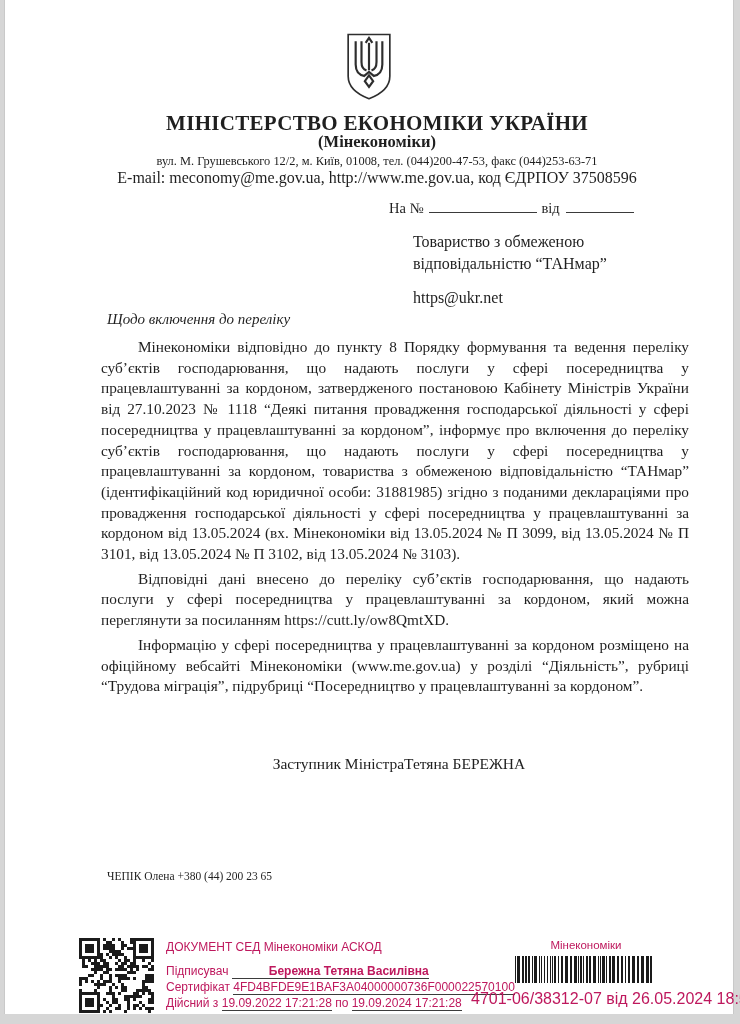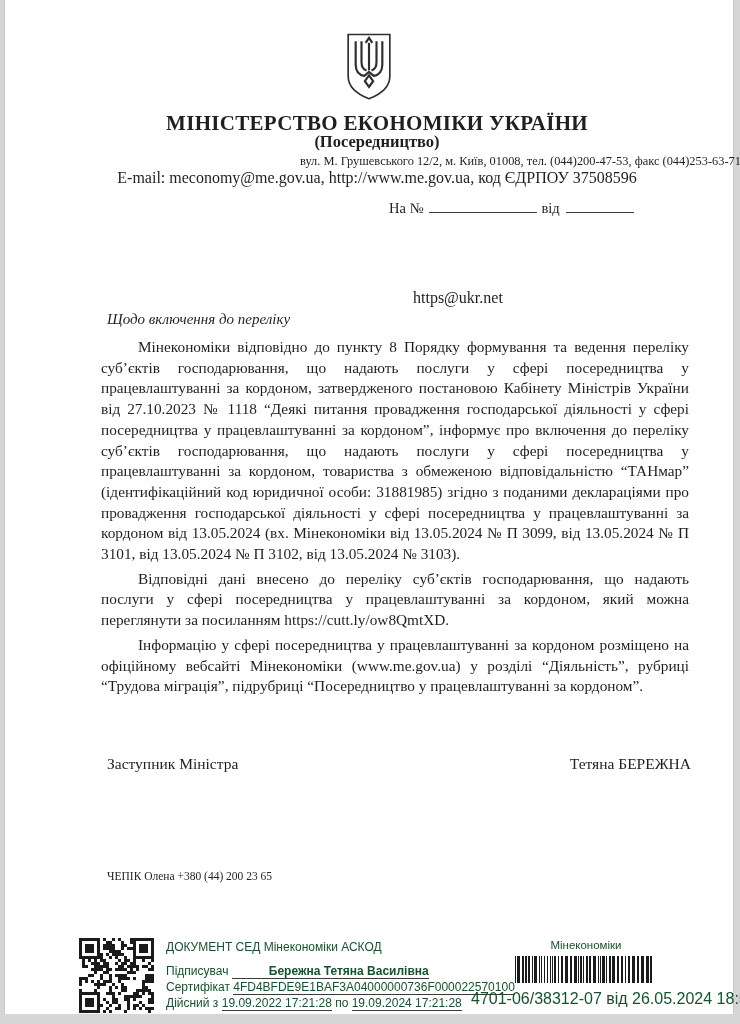--- a/index.html
+++ b/index.html
@@ -12,46 +12,46 @@
   .page{
     position:absolute;left:4px;top:0;right:6px;bottom:10px;
     background:#ffffff;border-left:1px solid #c9c9c9;border-right:1px solid #c9c9c9;
   }
   
   .emblem{position:absolute;top:28px;left:0;right:0;text-align:center;}
   .emblem svg{width:50px;height:78px;display:inline-block;}
   .hdr{position:absolute;left:0;right:0;text-align:center;transform:translateX(8px);}
   .hdr-title{top:111px;font-weight:bold;font-size:21px;letter-spacing:.3px;}
   .hdr-short{top:132px;font-weight:bold;font-size:16.5px;}
-  .hdr-addr{top:154px;font-size:12.4px;text-align:right;}
+  .hdr-addr{top:154px;font-size:12.4px;}
   .hdr-email{top:169px;font-size:16px;}
   
   .ref-line{position:absolute;left:384px;top:199px;font-size:14.5px;white-space:nowrap;}
   .blank{display:inline-block;border-bottom:1px solid #3a3a3a;height:13px;vertical-align:baseline;}
   .blank.b1{width:108px;margin:0 4px 0 6px;}
   .blank.b2{width:68px;margin-left:6px;}
   
   .recipient{position:absolute;left:408px;top:231px;font-size:16px;line-height:22px;}
   .recipient-email{position:absolute;left:408px;top:289px;font-size:16px;}
   
   .subject{position:absolute;left:102px;top:311px;font-style:italic;font-size:15px;}
   
   .body-text{
     position:absolute;left:92px;right:40px;top:333px;
     font-size:15.3px;line-height:20.7px;text-align:justify;
   }
   .body-text p{margin:4px;text-indent:37px;}
   
   .sig-row{
     position:absolute;left:102px;right:42px;top:755px;
-    display:flex;justify-content:space-between;font-size:15.5px;
+    display:flex;justify-content:center;font-size:15.5px;
   }
   .contact-line{position:absolute;left:102px;top:870px;font-size:11.5px;}
   
-  .footer{font-family:"Liberation Sans","DejaVu Sans",sans-serif;color:#14532d;}
+  .footer{font-family:"Liberation Sans","DejaVu Sans",sans-serif;color:#be185d;}
   .qr{position:absolute;left:74px;top:938px;width:75px;height:75px;}
   .doc-info{position:absolute;left:161px;top:939px;font-size:12px;line-height:16px;}
   .doc-info .sys{margin-bottom:8px;}
   .doc-info .uline{border-bottom:1px solid #3b3b3b;}
   .doc-info .signer-name{font-weight:bold;padding-left:37px;}
   .stamp{position:absolute;left:466px;top:939px;width:230px;text-align:center;}
   .stamp .org{font-size:11.5px;margin-bottom:5px;}
   .stamp .barcode{width:142px;height:27px;margin:0 auto;}
   .stamp .reg{font-size:16px;margin-top:7px;white-space:nowrap;}
 </style>
@@ -70,28 +70,32 @@
         <path d="M39 11 V36 C39 42 37 45 33 46"></path>
         <path d="M30 13 V46"></path>
         <path d="M26 13 L30 7 L34 13"></path>
         <path d="M24 53 L30 48 L36 53"></path>
         <path d="M30 52 L35 59 L30 66 L25 59 Z"></path>
       </g>
     </svg>
   </div>
 
   <div class="hdr hdr-title">МІНІСТЕРСТВО ЕКОНОМІКИ УКРАЇНИ</div>
-  <div class="hdr hdr-short">(Посередництво)</div>
+  <div class="hdr hdr-short">(Мінекономіки)</div>
   <div class="hdr hdr-addr">вул. М. Грушевського 12/2,  м. Київ, 01008, тел. (044)200-47-53, факс (044)253-63-71</div>
   <div class="hdr hdr-email">E-mail: meconomy@me.gov.ua, http://www.me.gov.ua,  код  ЄДРПОУ 37508596</div>
 
   <div class="ref-line">
     <span>На №</span><span class="blank b1"></span><span>від</span><span class="blank b2"></span>
   </div>
 
+  <div class="recipient">
+    <div>Товариство з обмеженою</div>
+    <div>відповідальністю “ТАНмар”</div>
+  </div>
   <div class="recipient-email">https@ukr.net</div>
 
   <div class="subject">Щодо включення до переліку</div>
 
   <div class="body-text">
     <p>Мінекономіки відповідно до пункту 8 Порядку формування та ведення переліку суб’єктів господарювання, що надають послуги у сфері посередництва у працевлаштуванні за кордоном, затвердженого постановою Кабінету Міністрів України від 27.10.2023 № 1118 “Деякі питання провадження господарської діяльності у сфері посередництва у працевлаштуванні за кордоном”, інформує про включення до переліку суб’єктів господарювання, що надають послуги у сфері посередництва у працевлаштуванні за кордоном, товариства з обмеженою відповідальністю “ТАНмар” (ідентифікаційний код юридичної особи: 31881985) згідно з поданими деклараціями про провадження господарської діяльності у сфері посередництва у працевлаштуванні за кордоном від 13.05.2024 (вх. Мінекономіки від 13.05.2024 № П 3099, від 13.05.2024 № П 3101, від 13.05.2024 № П 3102, від 13.05.2024 № 3103).</p>
     <p>Відповідні дані внесено до переліку суб’єктів господарювання, що надають послуги у сфері посередництва у працевлаштуванні за кордоном, який можна переглянути за посиланням https://cutt.ly/ow8QmtXD.</p>
     <p>Інформацію у сфері посередництва у працевлаштуванні за кордоном розміщено на офіційному вебсайті Мінекономіки (www.me.gov.ua) у розділі “Діяльність”, рубриці “Трудова міграція”, підрубриці “Посередництво у працевлаштуванні за кордоном”.</p>
   </div>
 

